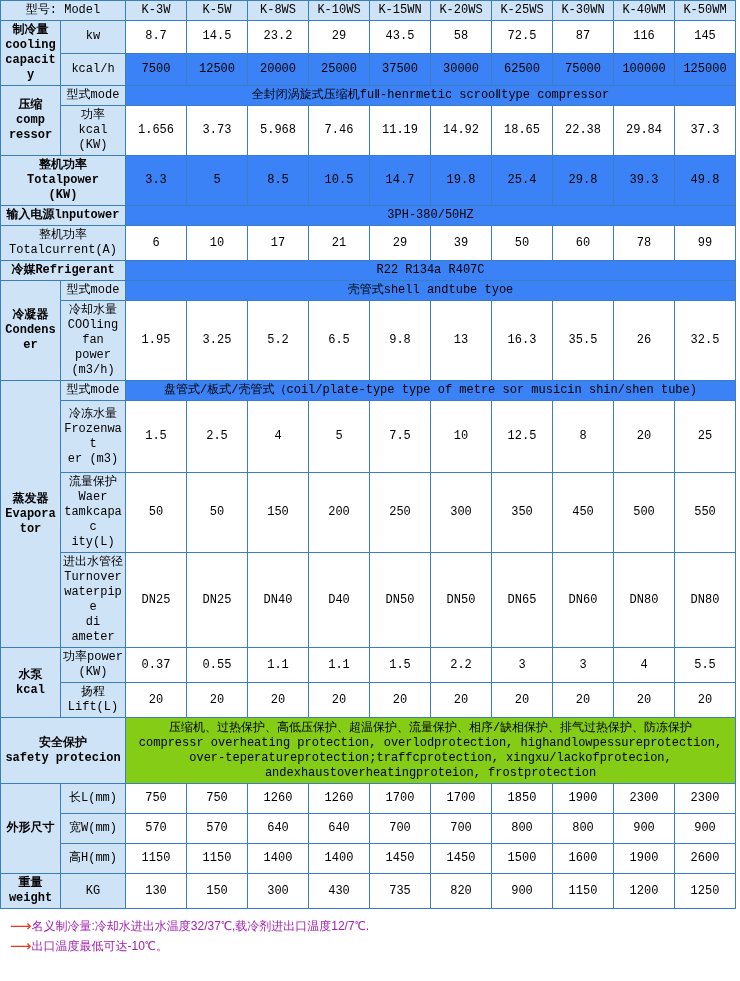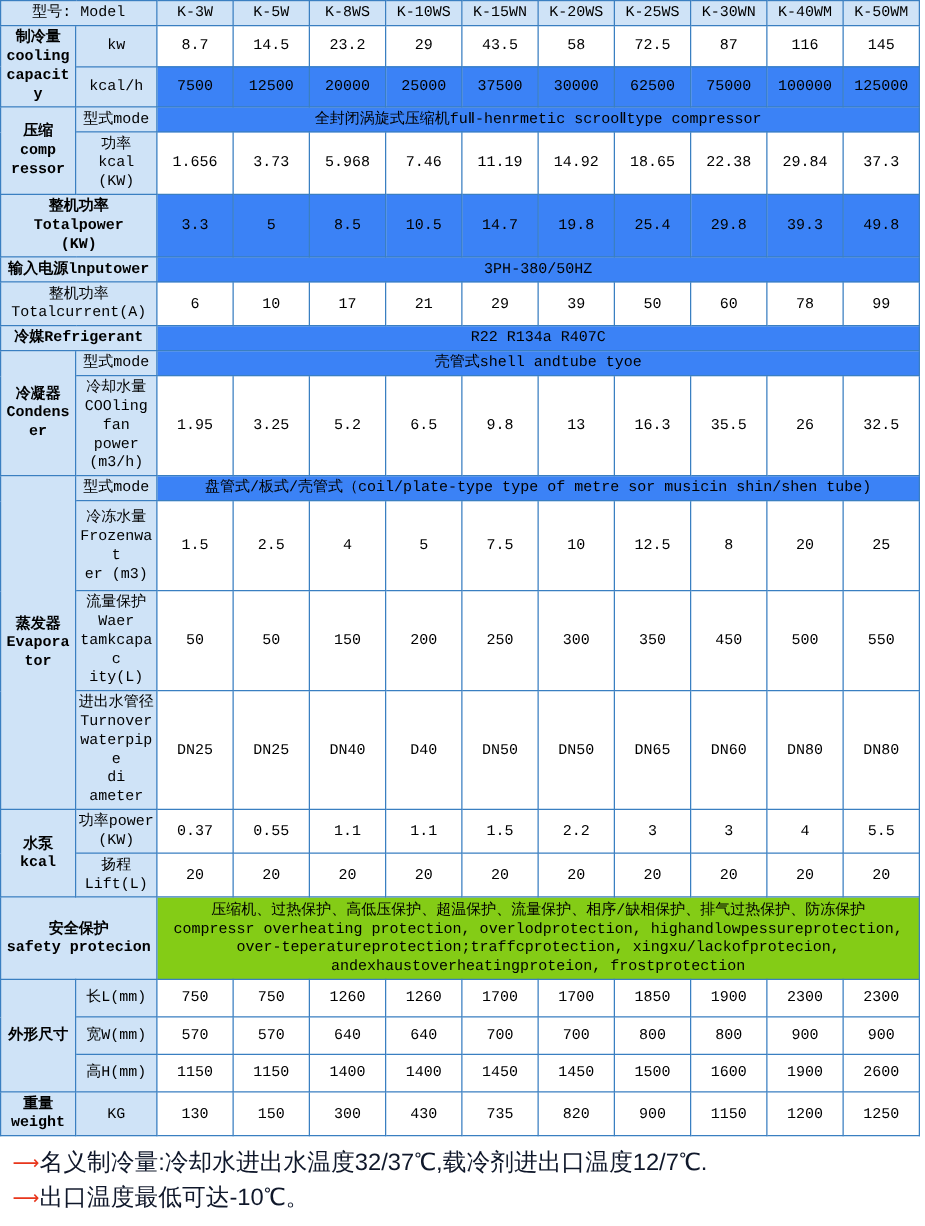--- a/index.html
+++ b/index.html
@@ -65,22 +65,22 @@
     gap: 2px;
     margin: 2px 0;
     white-space: nowrap;
   }
   .arrow {
     color: #e8361c;
     font-size: 15px;
     letter-spacing: -2px;
   }
   .note-text {
-    color: #0f172a;
-    font-size: 19px;
+    color: #a21caf;
+    font-size: 12px;
   }
   .multi {
     white-space: pre-line;
   }
   .safety-text {
     text-align: center;
     font-size: 12px;
     line-height: 1.45;
     padding: 4px 6px;
     background: #84cc16;

